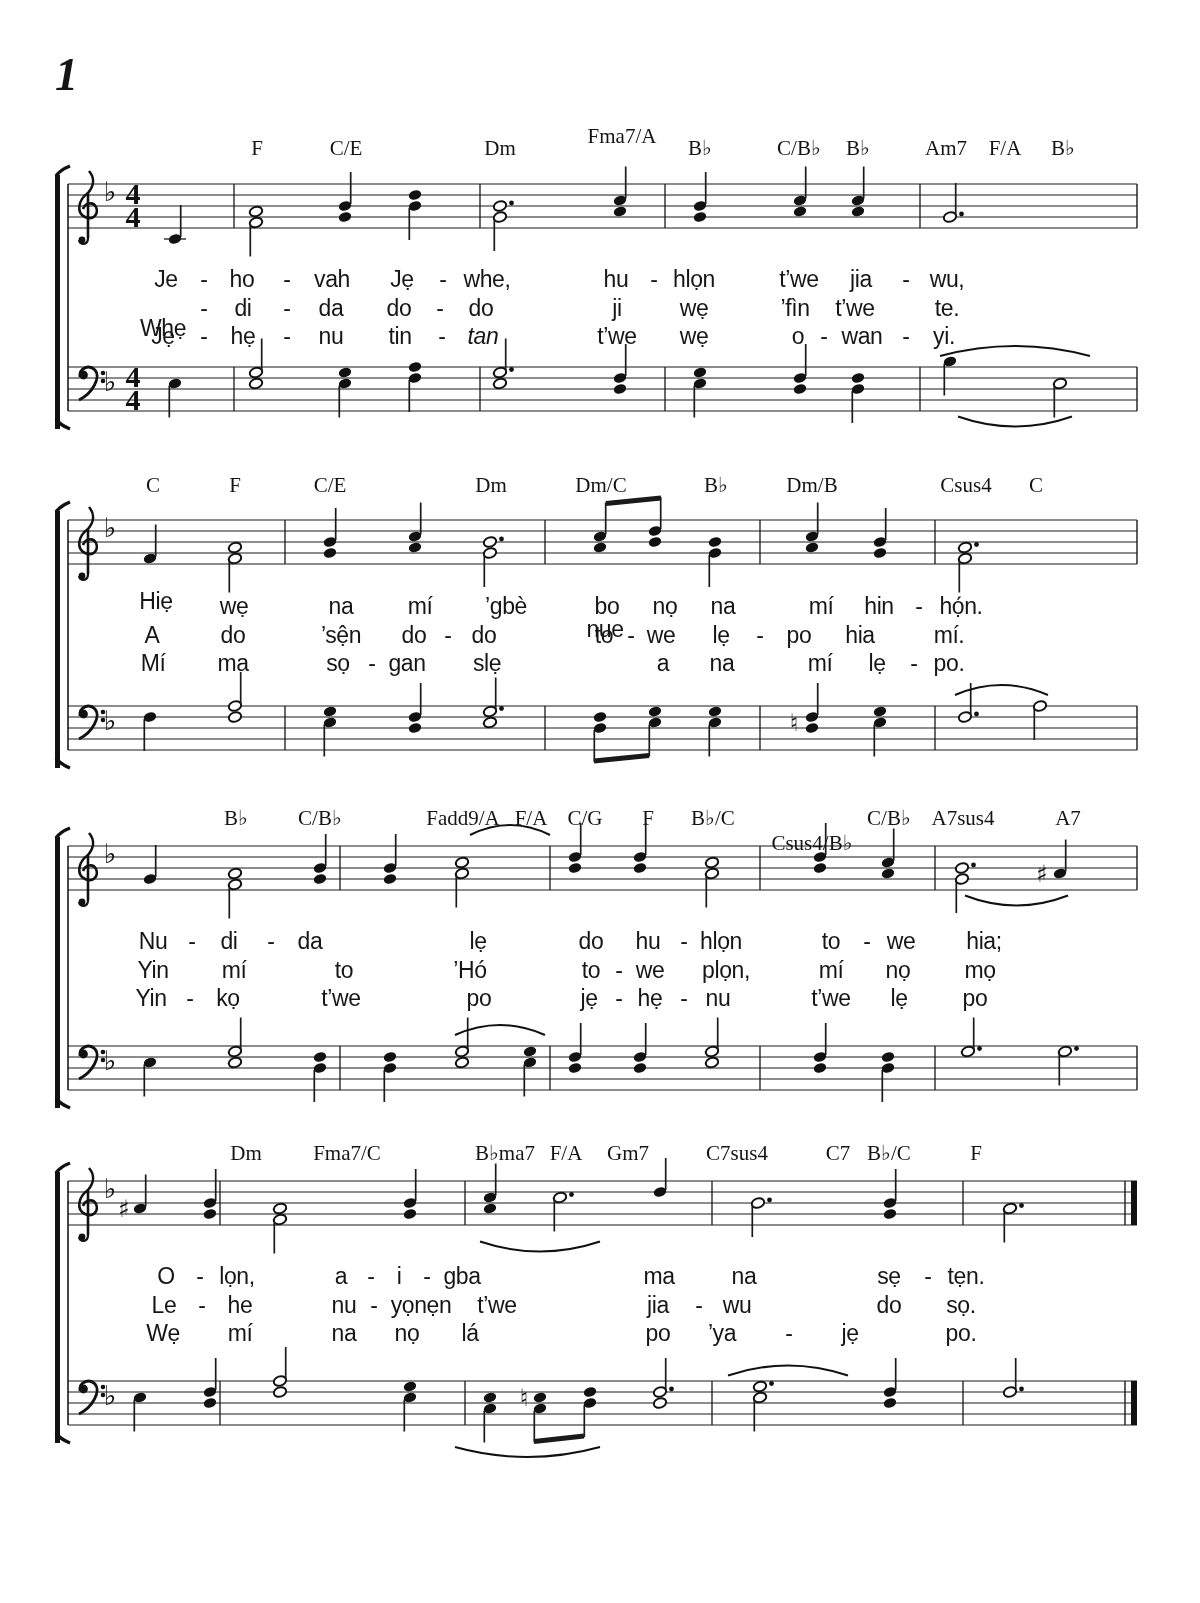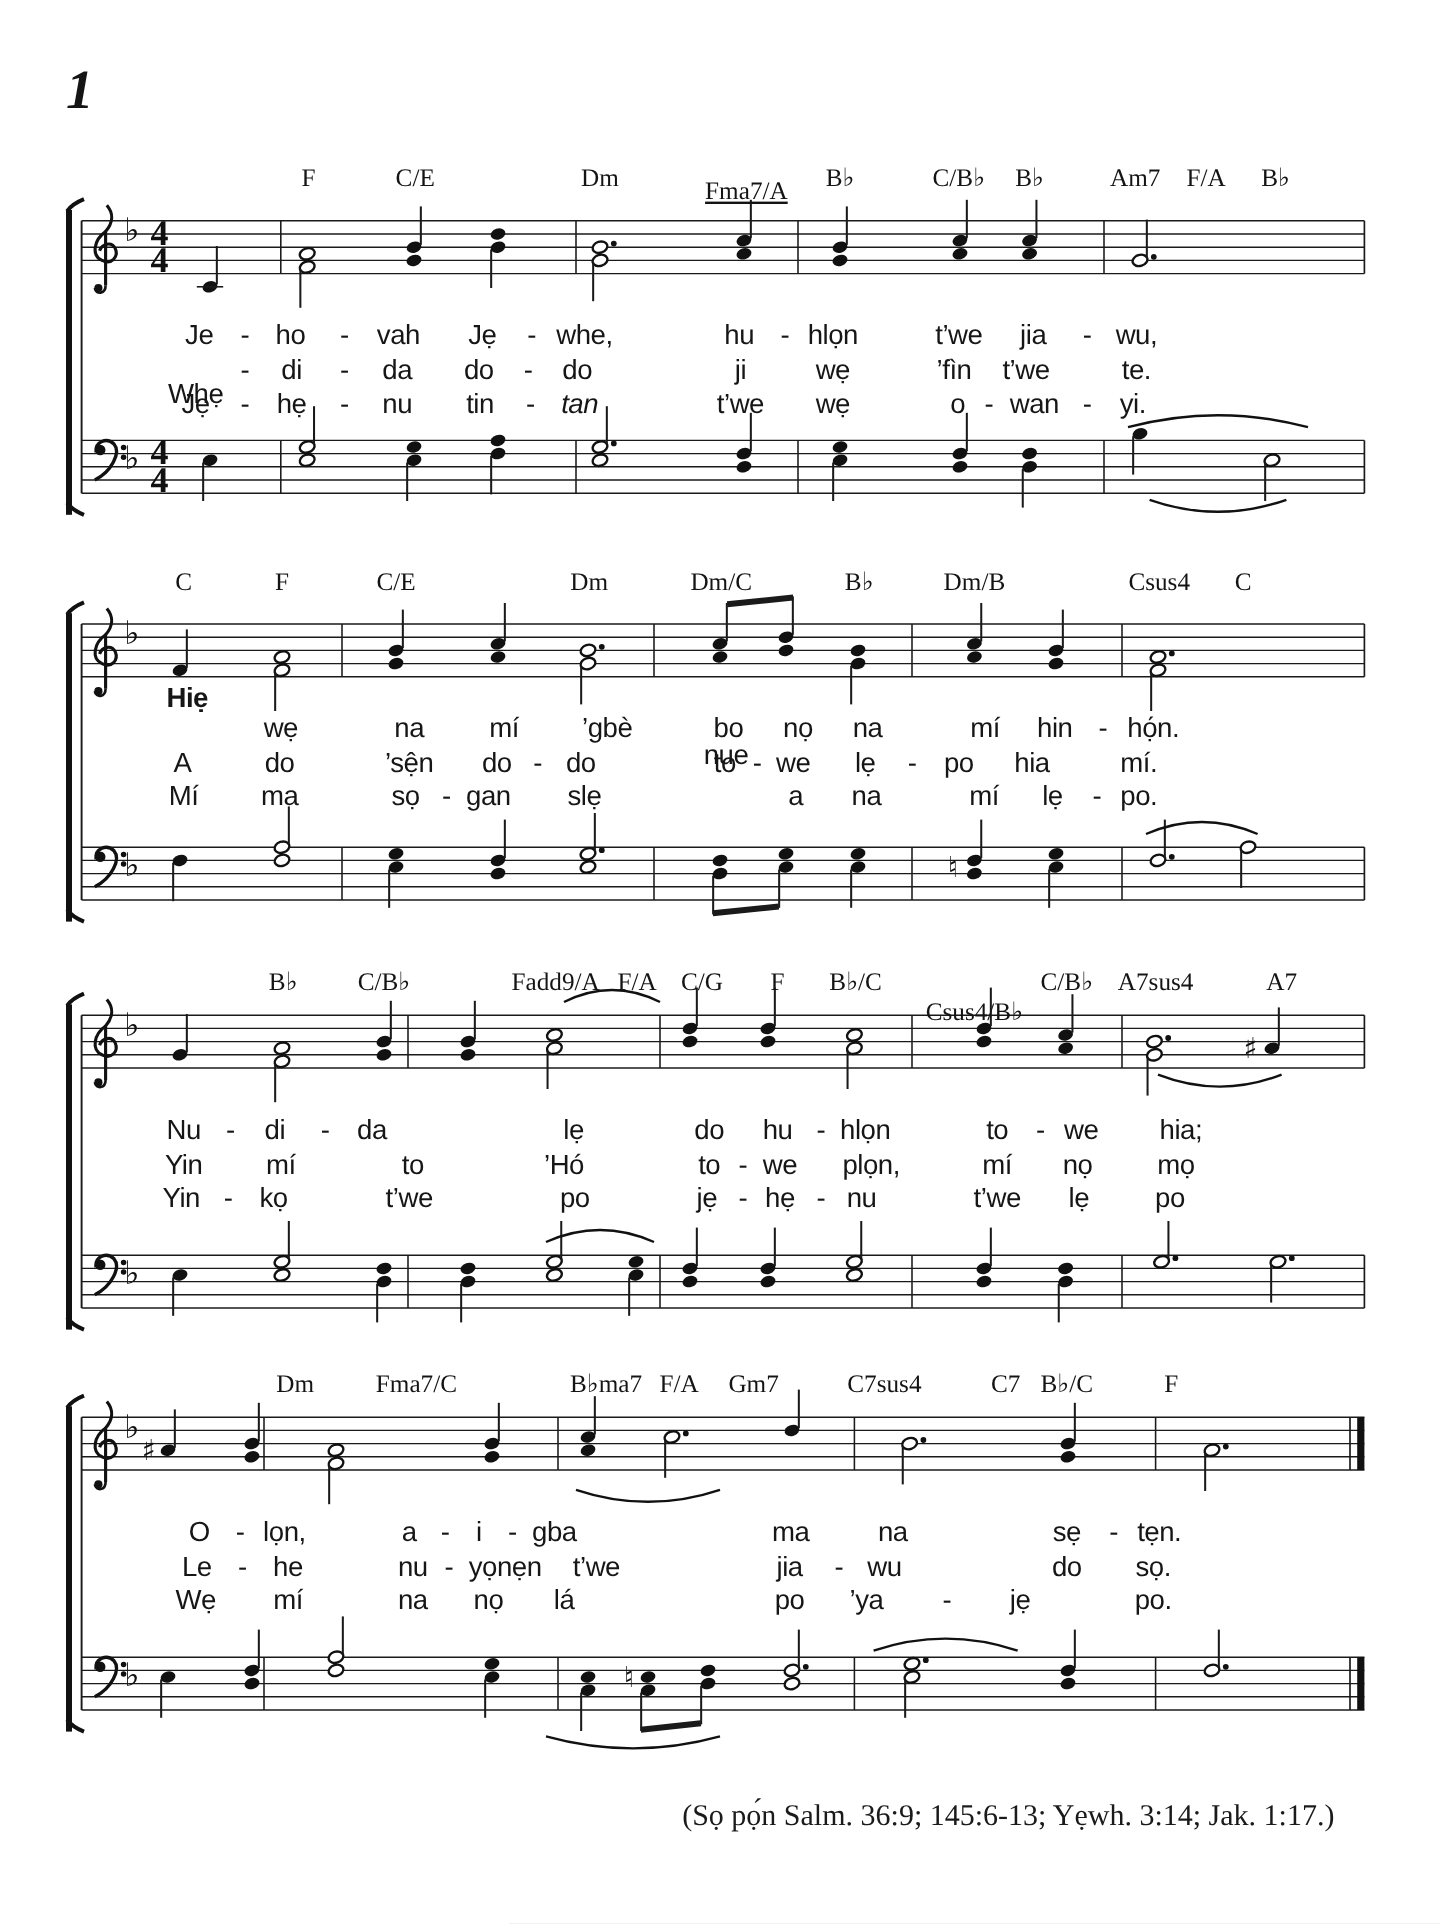--- a/index.html
+++ b/index.html
@@ -445,21 +445,21 @@
       <path d="M 455,1447 Q 527.5,1467 600,1447" stroke="#111" stroke-width="2" fill="none"></path>
       <path d="M 728,1375.5 Q 788,1355.5 848,1375.5" stroke="#111" stroke-width="2" fill="none"></path>
       <text x="124" y="1216.5" font-size="24" font-family="&quot;DejaVu Sans&quot;,sans-serif" text-anchor="middle" font-weight="normal" fill="#111">♯</text>
       <text x="524" y="1405.5" font-size="24" font-family="&quot;DejaVu Sans&quot;,sans-serif" text-anchor="middle" font-weight="normal" fill="#111">♮</text>
     </svg>
   <div class="page-number">1</div>
   <div id="overlay">
       <span class="chord" style="left: 257px; top: 136px;">F</span>
       <span class="chord" style="left: 346px; top: 136px;">C/E</span>
       <span class="chord" style="left: 500px; top: 136px;">Dm</span>
-      <span class="chord" style="left: 622px; top: 147px; text-decoration: underline;">Fma7/A</span>
+      <span class="chord" style="left: 622px; top: 124px;">Fma7/A</span>
       <span class="chord" style="left: 700px; top: 136px;">B♭</span>
       <span class="chord" style="left: 799px; top: 136px;">C/B♭</span>
       <span class="chord" style="left: 858px; top: 136px;">B♭</span>
       <span class="chord" style="left: 946px; top: 136px;">Am7</span>
       <span class="chord" style="left: 1005px; top: 136px;">F/A</span>
       <span class="chord" style="left: 1063px; top: 136px;">B♭</span>
       <span class="lyric" style="left: 166px; top: 266px;">Je</span>
       <span class="lyric" style="left: 204px; top: 266px;">-</span>
       <span class="lyric" style="left: 242px; top: 266px;">ho</span>
       <span class="lyric" style="left: 287px; top: 266px;">-</span>
@@ -504,21 +504,21 @@
       <span class="lyric" style="left: 944px; top: 323px;">yi.</span>
       <span class="chord" style="left: 153px; top: 473px;">C</span>
       <span class="chord" style="left: 235px; top: 473px;">F</span>
       <span class="chord" style="left: 330px; top: 473px;">C/E</span>
       <span class="chord" style="left: 491px; top: 473px;">Dm</span>
       <span class="chord" style="left: 601px; top: 473px;">Dm/C</span>
       <span class="chord" style="left: 716px; top: 473px;">B♭</span>
       <span class="chord" style="left: 812px; top: 473px;">Dm/B</span>
       <span class="chord" style="left: 966px; top: 473px;">Csus4</span>
       <span class="chord" style="left: 1036px; top: 473px;">C</span>
-      <span class="lyric" style="left: 156px; top: 568px; font-weight: bold;">Hiẹ</span>
+      <span class="lyric" style="left: 156px; top: 588px;">Hiẹ</span>
       <span class="lyric" style="left: 234px; top: 593px;">wẹ</span>
       <span class="lyric" style="left: 341px; top: 593px;">na</span>
       <span class="lyric" style="left: 420px; top: 593px;">mí</span>
       <span class="lyric" style="left: 506px; top: 593px;">’gbè</span>
       <span class="lyric" style="left: 607px; top: 593px;">bo</span>
       <span class="lyric" style="left: 665px; top: 593px;">nọ</span>
       <span class="lyric" style="left: 723px; top: 593px;">na</span>
       <span class="lyric" style="left: 821px; top: 593px;">mí</span>
       <span class="lyric" style="left: 879px; top: 593px;">hin</span>
       <span class="lyric" style="left: 919px; top: 593px;">-</span>
@@ -637,14 +637,13 @@
       <span class="lyric" style="left: 240px; top: 1320px;">mí</span>
       <span class="lyric" style="left: 344px; top: 1320px;">na</span>
       <span class="lyric" style="left: 407px; top: 1320px;">nọ</span>
       <span class="lyric" style="left: 470px; top: 1320px;">lá</span>
       <span class="lyric" style="left: 658px; top: 1320px;">po</span>
       <span class="lyric" style="left: 722px; top: 1320px;">’ya</span>
       <span class="lyric" style="left: 789px; top: 1320px;">-</span>
       <span class="lyric" style="left: 850px; top: 1320px;">jẹ</span>
       <span class="lyric" style="left: 961px; top: 1320px;">po.</span>
     </div>
-  <div class="footer">(Sọ pọ́n Salm. 36:9; 145:6-13; Yẹwh. 3:14; Jak. 1:17.)</div>
 </div>
 
 </body></html>

